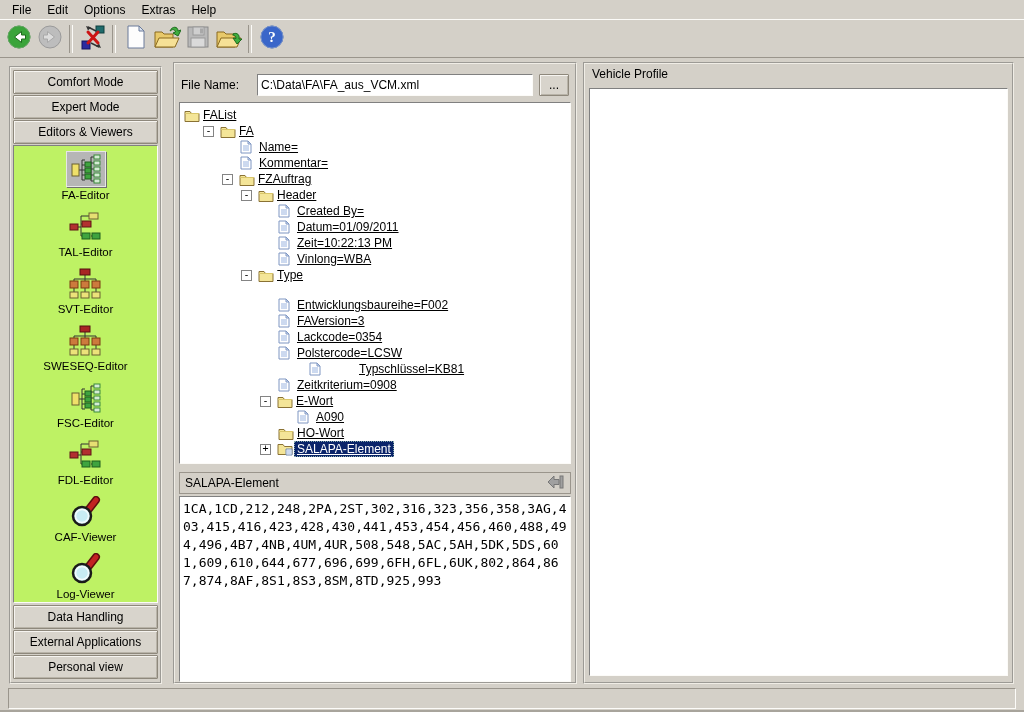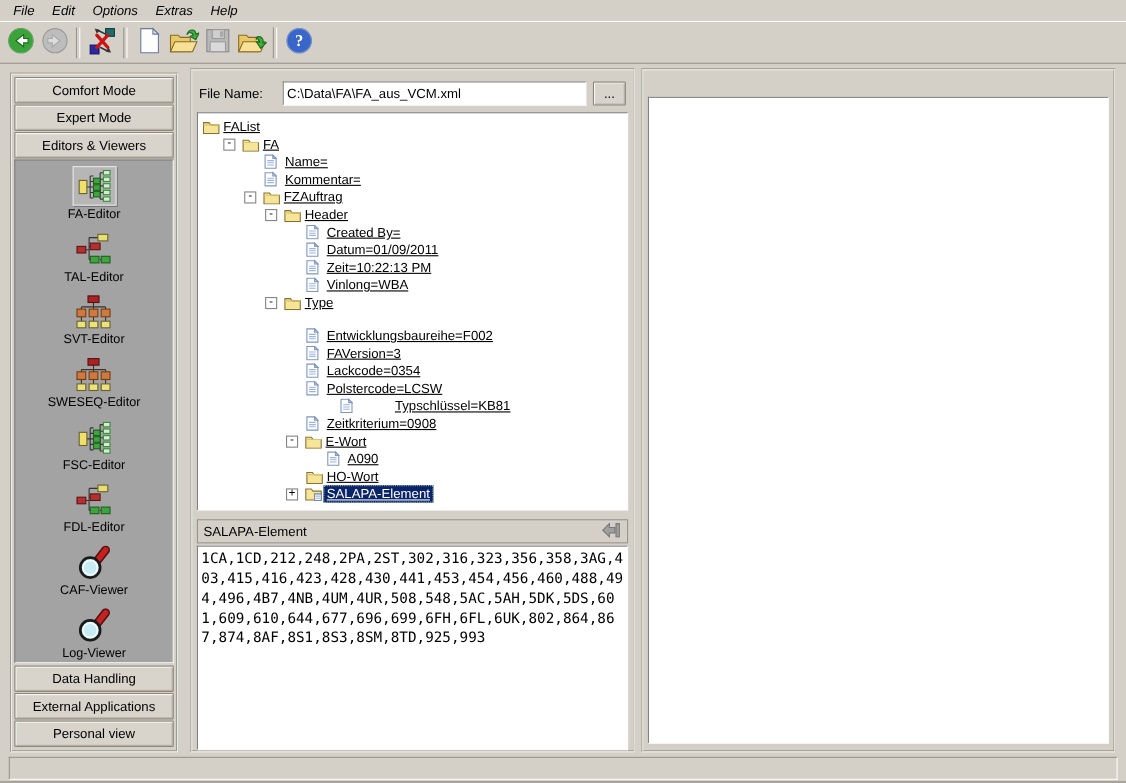--- a/index.html
+++ b/index.html
@@ -1,33 +1,33 @@
 <!DOCTYPE html>
 <html><head>
 <meta charset="utf-8">
 <style>
   html,body{margin:0;padding:0;}
   #app{position:relative;width:1024px;height:712px;background:#d4d0c8;
        font-family:"Liberation Sans",sans-serif;font-size:12px;color:#000;overflow:hidden;}
   
   .menubar{position:absolute;top:0;left:0;right:0;height:19px;display:flex;align-items:center;padding-left:4px;}
-  .mitem{padding:2px 8px;cursor:default;font-style:italic;}
+  .mitem{padding:2px 8px;cursor:default;}
   
   .toolbar{position:absolute;top:19px;left:0;right:0;height:37px;border-top:1px solid #fcfbf8;
            border-bottom:1px solid #9a958c;display:flex;align-items:center;padding-left:3px;}
   .tbtn{width:31px;height:31px;display:flex;align-items:center;justify-content:center;}
   .tsep{width:2px;height:28px;border-left:1px solid #9a958c;border-right:1px solid #fcfbf8;margin:0 4px;}
   .btn{background:#d8d4cc;border:1px solid #8e887c;border-radius:1px;
        box-shadow:inset 1px 1px 0 #f6f4f0, inset -1px -1px 0 #b8b3a8;
        display:flex;align-items:center;justify-content:center;font-size:12px;cursor:default;}
   
   .sidebar{position:absolute;left:9px;top:66px;width:153px;height:618px;border:2px groove #f0ede6;
            background:#d4d0c8;display:flex;flex-direction:column;padding:2px;box-sizing:border-box;}
   .side-btn{height:22px;margin-bottom:1px;flex:none;}
-  .editor-panel{flex:1;background:#a3a3a3;border:1px solid;border-color:#808080 #fcfbf8 #fcfbf8 #808080;
+  .editor-panel{flex:1;background:#bef264;border:1px solid;border-color:#808080 #fcfbf8 #fcfbf8 #808080;
                 margin-bottom:2px;overflow:hidden;display:flex;flex-direction:column;align-items:center;padding-top:5px;}
   .ed-item{display:flex;flex-direction:column;align-items:center;margin-bottom:9px;cursor:default;}
   .ed-icon{width:38px;height:34px;display:flex;align-items:center;justify-content:center;}
   .ed-icon.sel{background:#b6b6b6;border:1px solid #e6e6e6;box-shadow:1px 1px 0 #6e6e6e;}
   .ed-label{margin-top:2px;font-size:11.5px;color:#000;}
   
   .mid{position:absolute;left:173px;top:62px;width:404px;height:622px;border:2px groove #f0ede6;
        background:#d4d0c8;box-sizing:border-box;}
   .file-row{position:absolute;left:6px;top:10px;right:6px;height:22px;display:flex;align-items:center;}
   .file-label{width:76px;}
@@ -515,18 +515,19 @@
         <span><svg width="18" height="14" viewBox="0 0 18 14">
               <rect x="13" y="1" width="3" height="12" fill="#a0a0a0" stroke="#777"></rect>
               <path d="M12 4.5 h-5 v-3.5 l-6 6 l6 6 v-3.5 h5 z" fill="#a0a0a0" stroke="#777"></path>
             </svg></span>
       </div>
       <div class="detail-body">1CA,1CD,212,248,2PA,2ST,302,316,323,356,358,3AG,403,415,416,423,428,430,441,453,454,456,460,488,494,496,4B7,4NB,4UM,4UR,508,548,5AC,5AH,5DK,5DS,601,609,610,644,677,696,699,6FH,6FL,6UK,802,864,867,874,8AF,8S1,8S3,8SM,8TD,925,993</div>
     </div>
   </div>
 
   <div class="right">
+    <div class="right-header">Vehicle Profile</div>
     <div class="right-body"></div>
   </div>
 
   <div class="statusbar"></div>
   <div class="win-bottom"></div>
 </div>
 
 </body></html>

